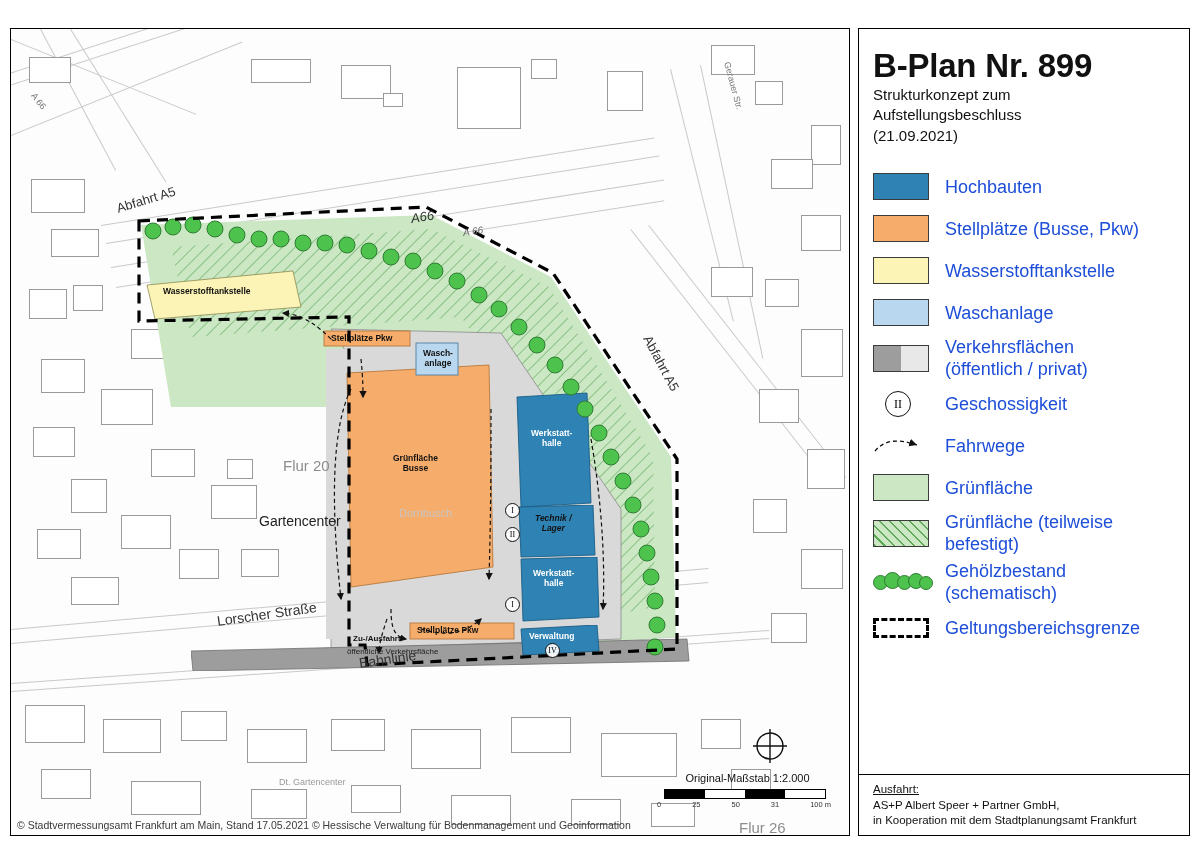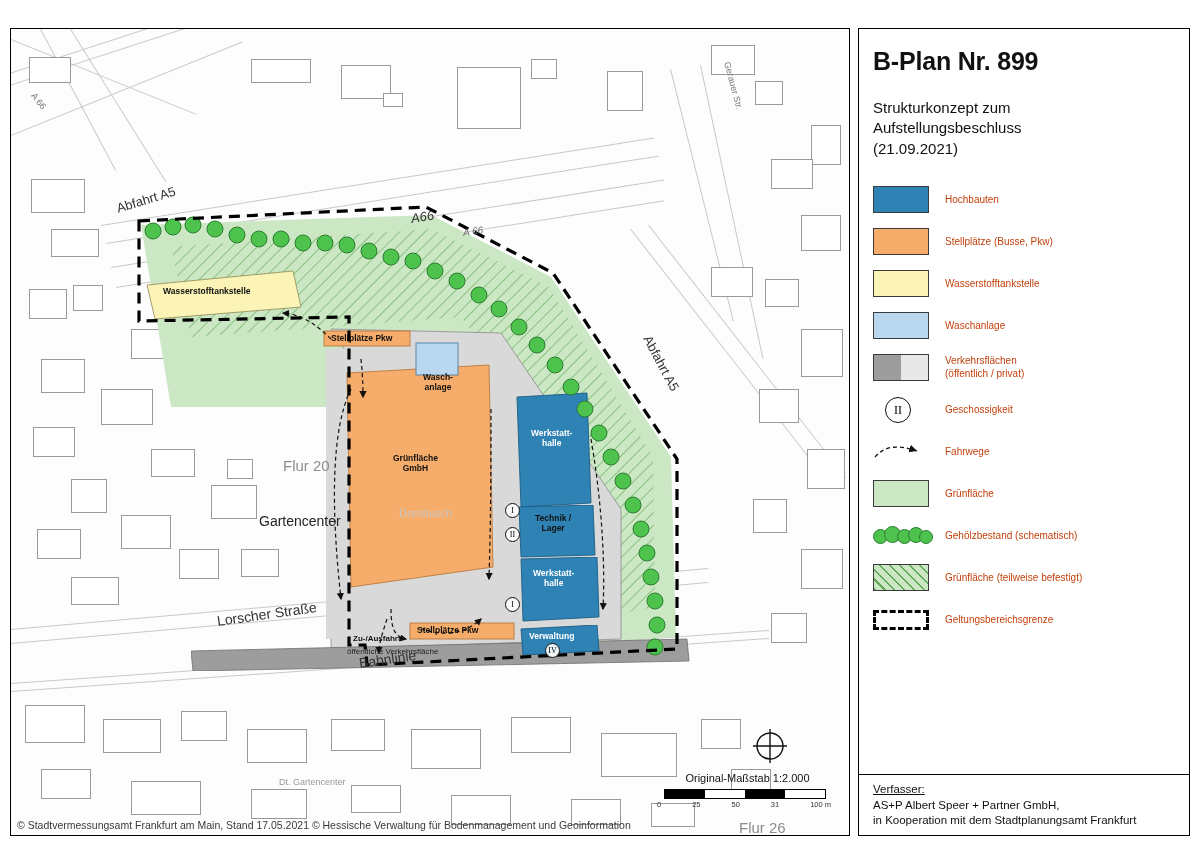--- a/index.html
+++ b/index.html
@@ -68,24 +68,24 @@
     left: 858px;
     top: 28px;
     width: 332px;
     height: 808px;
     border: 1px solid #000;
     box-sizing: border-box;
     background: #fff;
     padding: 14px 12px 8px 14px;
   }
   #plan-title {
-    font-size: 25px;
+    font-size: 33px;
     font-weight: bold;
     letter-spacing: -0.2px;
-    margin: 4px 0 22px 0;
+    margin: 4px 0 0 0;
     color: #111;
   }
   #plan-subtitle {
     font-size: 15px;
     margin-bottom: 20px;
     color: #111;
   }
   #plan-desc {
     font-size: 15px;
     line-height: 1.35;
@@ -105,23 +105,23 @@
     margin-bottom: 4px;
   }
   .legend-swatch-wrap {
     width: 72px;
     flex: 0 0 72px;
     display: flex;
     align-items: center;
     justify-content: flex-start;
   }
   .legend-label {
-    font-size: 10px;
+    font-size: 18px;
     line-height: 1.25;
-    color: #c2410c;
+    color: #1d4ed8;
   }
   .sw {
     width: 56px;
     height: 27px;
     border: 1px solid #3b3b3b;
     box-sizing: border-box;
   }
   .sw-hochbau  { background: #2f82b4; }
   .sw-stell    { background: #f6ac6a; }
   .sw-wasser   { background: #fbf4b6; }
@@ -478,33 +478,33 @@
       </div>
 
       <div style="position:absolute;left:110px;top:168px;width:580px;height:490px;">
         <svg width="580" height="490" viewBox="0 0 580 490">
           <polygon points="18,24 305,10 432,76 556,262 556,452 246,468 244,448 228,448 228,120 18,124" fill="none" stroke="#000" stroke-width="3.2" stroke-dasharray="11 7"></polygon>
         </svg>
       </div>
 
       <div class="blocklabel" style="left:152px;top:258px;">Wasserstofftankstelle</div>
       <div class="blocklabel" style="left:320px;top:305px;">Stellplätze Pkw</div>
-      <div class="blocklabel" style="left:412px;top:320px;margin-top:24px;">
+      <div class="blocklabel" style="left:412px;top:320px;">
         <span>Wasch-</span><br>
         <span>anlage</span>
       </div>
       <div class="blocklabel" style="left:382px;top:425px;">
         <span>Grünfläche</span><br>
-        <span>GmbH</span>
+        <span>Busse</span>
       </div>
       <div class="blocklabel white" style="left:520px;top:400px;">
         <span>Werkstatt-</span><br>
         <span>halle</span>
       </div>
-      <div class="blocklabel" style="left:524px;top:485px;">
+      <div class="blocklabel" style="left:524px;top:485px;font-style:italic;">
         <span>Technik /</span><br>
         <span>Lager</span>
       </div>
       <div class="blocklabel white" style="left:522px;top:540px;">
         <span>Werkstatt-</span><br>
         <span>halle</span>
       </div>
       <div class="blocklabel white" style="left:518px;top:603px;">Verwaltung</div>
       <div class="blocklabel" style="left:406px;top:597px;">Stellplätze Pkw</div>
       <div class="blocklabel" style="left:342px;top:605px;font-size:8px;">Zu-/Ausfahrt</div>
@@ -638,44 +638,44 @@
 
     <div class="legend-row">
       <div class="legend-swatch-wrap">
         <div class="sw sw-gruen"></div>
       </div>
       <div class="legend-label">Grünfläche</div>
     </div>
 
     <div class="legend-row">
       <div class="legend-swatch-wrap">
+        <div class="sw sw-hatch"></div>
+      </div>
+      <div class="legend-label">Grünfläche (teilweise befestigt)</div>
+    </div>
+
+    <div class="legend-row">
+      <div class="legend-swatch-wrap">
         <div class="sw-trees">
           <div class="tree-dot" style="left:0px;top:4px;width:13px;height:13px;"></div>
           <div class="tree-dot" style="left:11px;top:1px;width:15px;height:15px;"></div>
           <div class="tree-dot" style="left:24px;top:4px;width:13px;height:13px;"></div>
           <div class="tree-dot" style="left:35px;top:2px;width:14px;height:14px;"></div>
           <div class="tree-dot" style="left:46px;top:5px;width:12px;height:12px;"></div>
         </div>
       </div>
       <div class="legend-label">Gehölzbestand (schematisch)</div>
     </div>
 
     <div class="legend-row">
       <div class="legend-swatch-wrap">
-        <div class="sw sw-hatch"></div>
-      </div>
-      <div class="legend-label">Grünfläche (teilweise befestigt)</div>
-    </div>
-
-    <div class="legend-row">
-      <div class="legend-swatch-wrap">
         <div class="sw-grenze"></div>
       </div>
       <div class="legend-label">Geltungsbereichsgrenze</div>
     </div>
 
     <div id="verfasser-box">
-      <div id="verfasser-title">Verfasser:</div>
+      <div id="verfasser-title">Ausfahrt:</div>
       <div>AS+P Albert Speer + Partner GmbH,</div>
       <div>in Kooperation mit dem Stadtplanungsamt Frankfurt</div>
     </div>
   </div>
 </div>
 
 </body></html>

